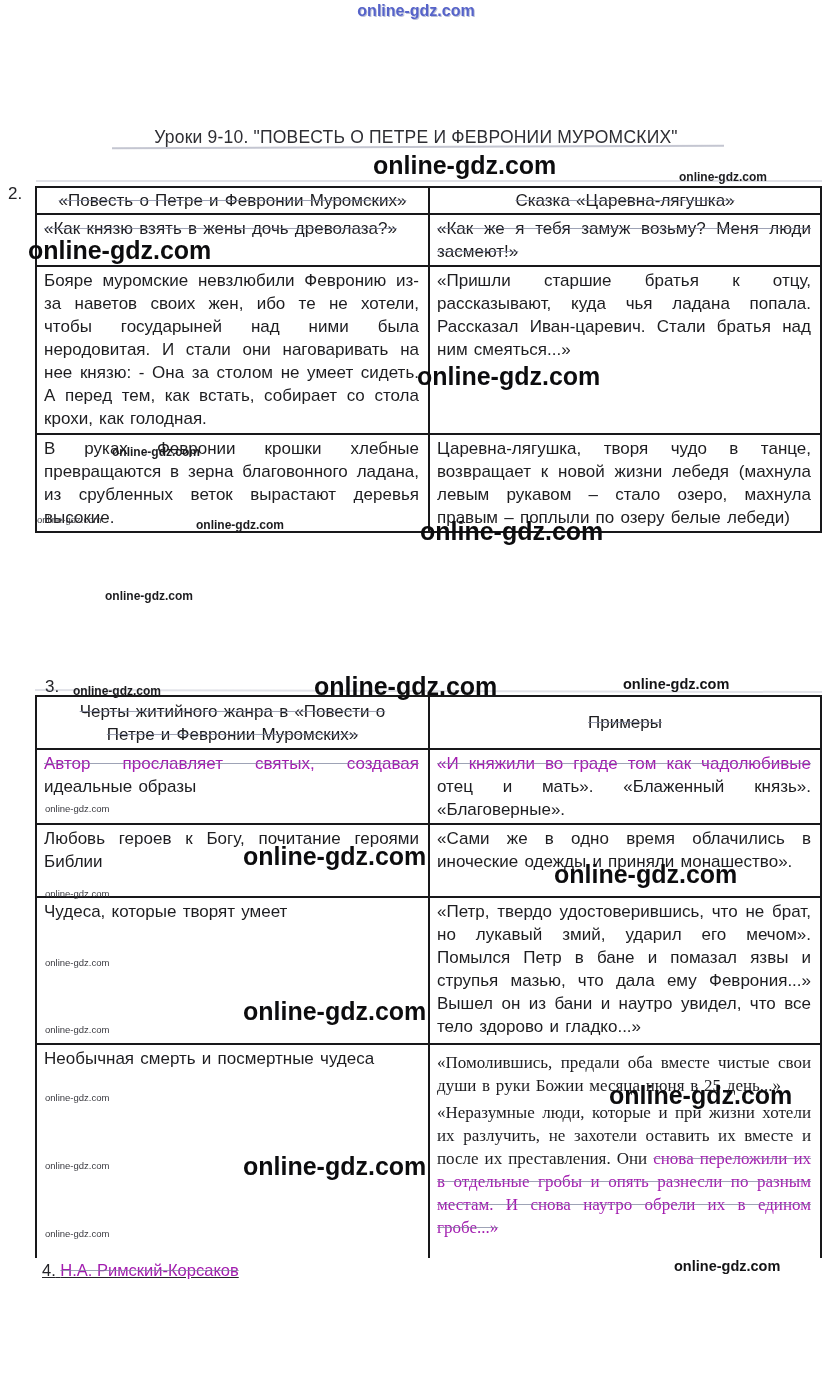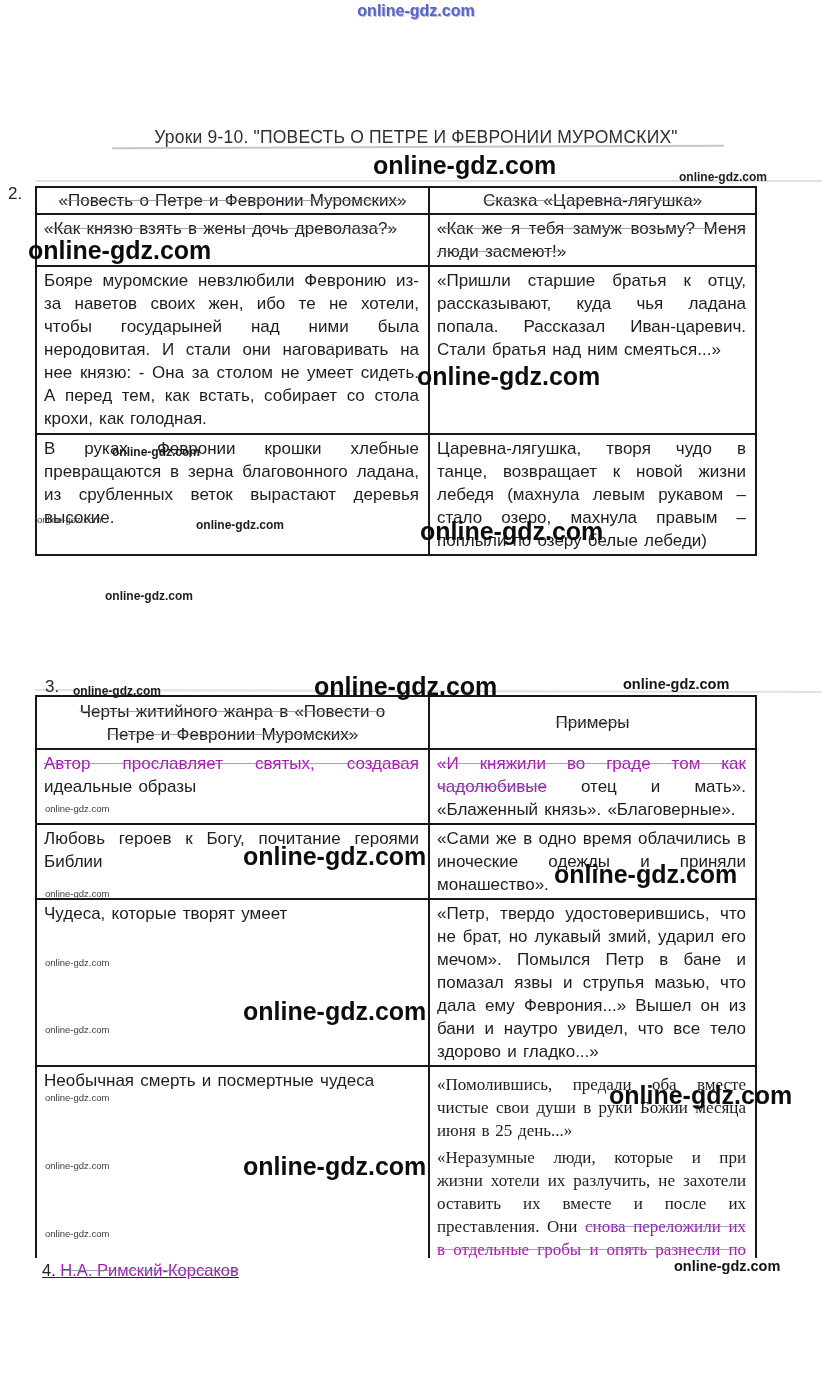--- a/index.html
+++ b/index.html
@@ -10,21 +10,21 @@
     font-family:"Liberation Sans","DejaVu Sans",sans-serif;
     color:#1d1d20;
   }
   .title {
     position:absolute; top:127px; left:0; width:100%;
     text-align:center; font-size:17.5px; color:#2e2e33; letter-spacing:.2px;
   }
   .item-num { position:absolute; font-size:17px; color:#232327; }
   .item4 { position:absolute; font-size:16.5px; color:#232327; }
   .tbl-wrap { position:absolute; left:35px; width:787px; overflow:hidden; z-index:1; }
-  table.tbl { width:722px; border-collapse:collapse; table-layout:fixed; }
+  table.tbl { width:787px; border-collapse:collapse; table-layout:fixed; }
   .tbl td {
     border:2px solid #18181a; vertical-align:top;
     padding:2px 9px 2px 7px; font-size:17px; line-height:23px;
     text-align:justify; word-spacing:1.5px; color:#1d1d20;
   }
   .tbl td.center { text-align:center; vertical-align:middle; padding:1px 4px; }
   .tbl p { margin:4px 0 4px 0;font-family:Liberation Serif, serif; }
   .faded { color:#a21caf; }
   .struck { text-decoration:line-through; text-decoration-color:rgba(125,132,158,.75); }
   .wm { position:absolute; white-space:nowrap; z-index:40; font-family:Liberation Sans, sans-serif; }

